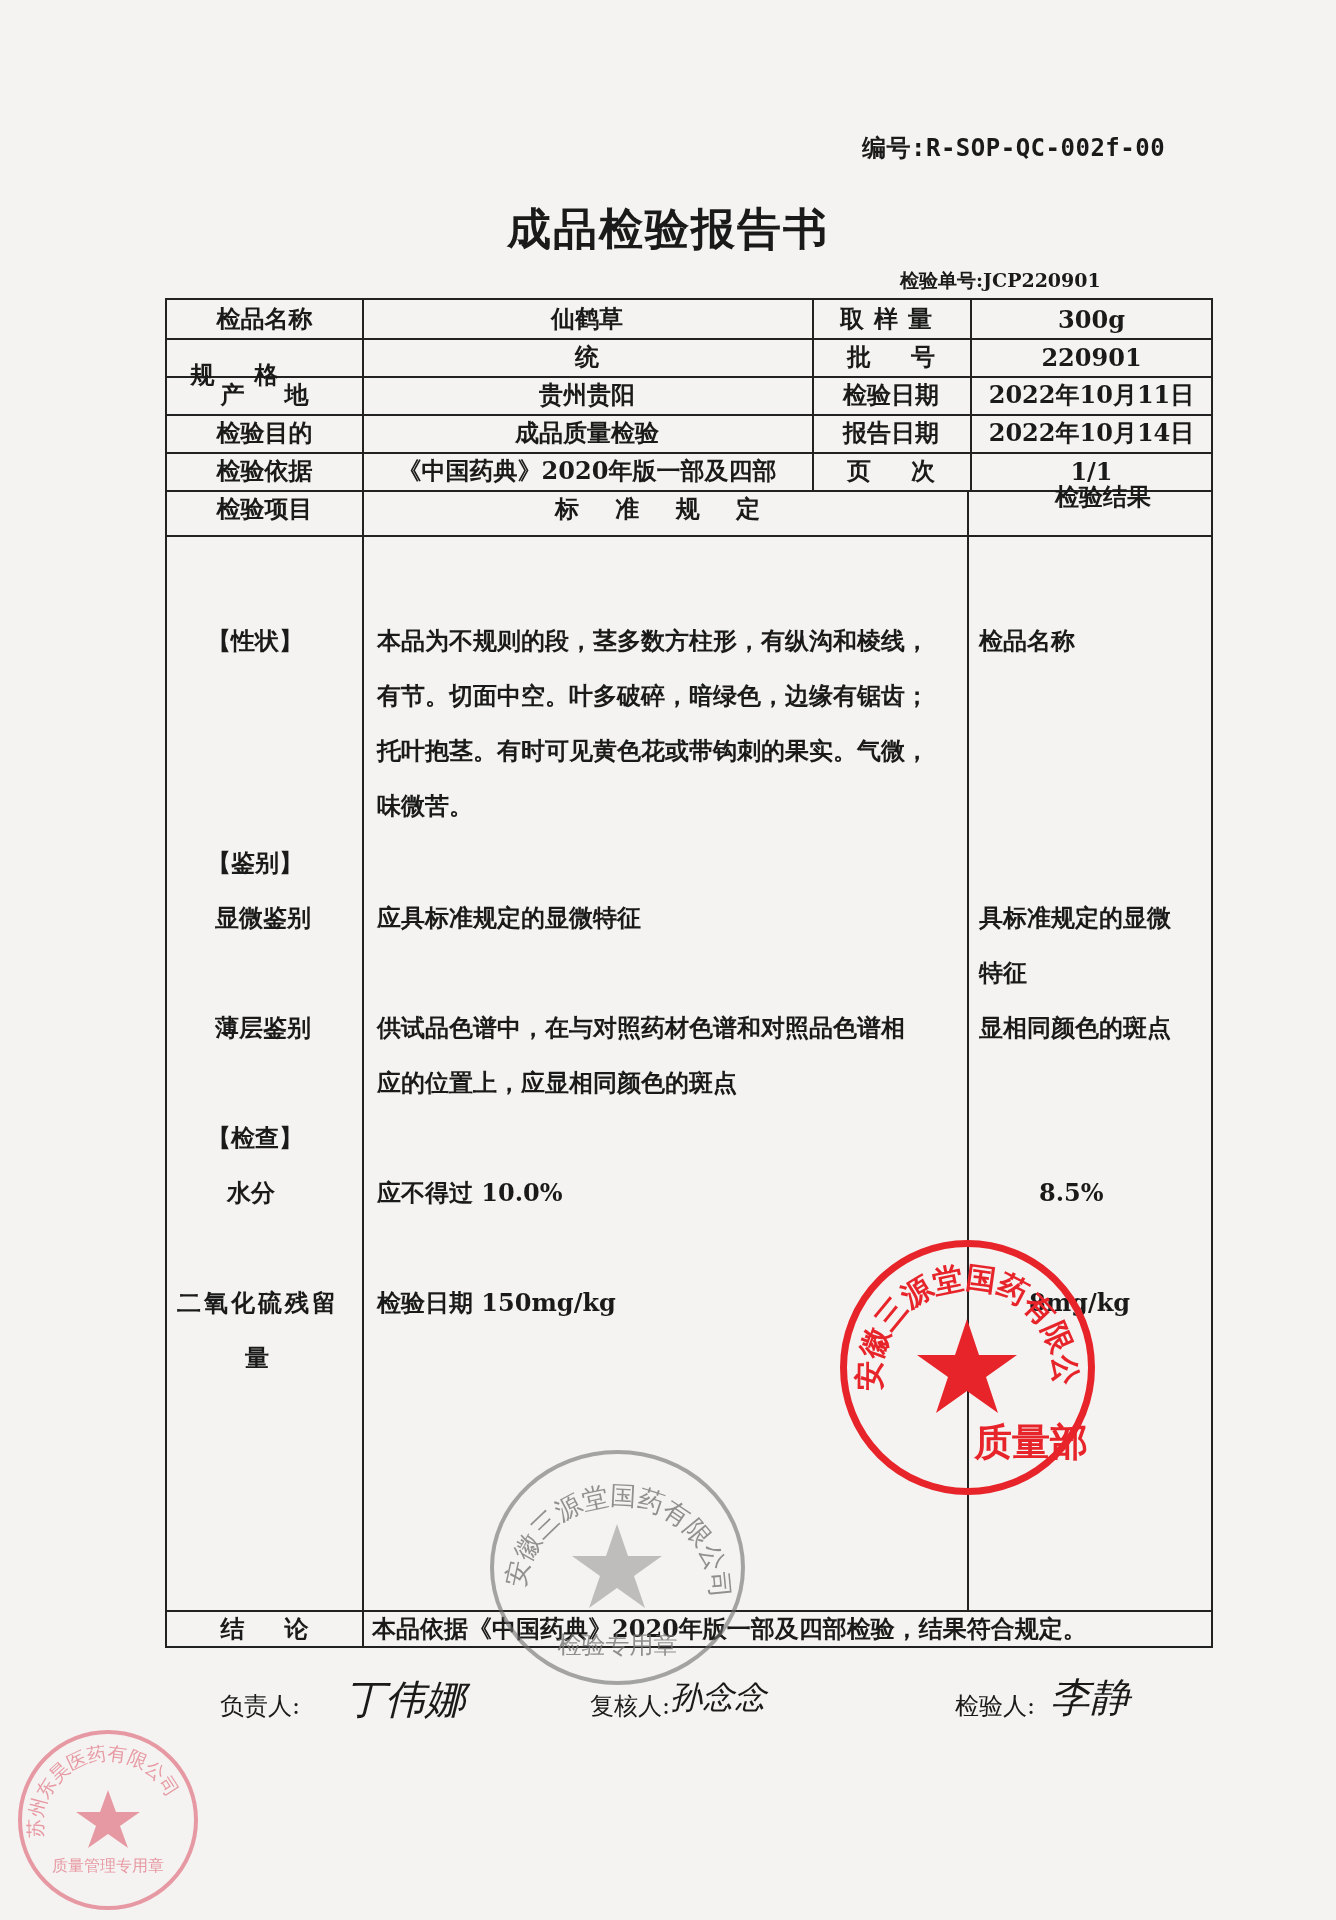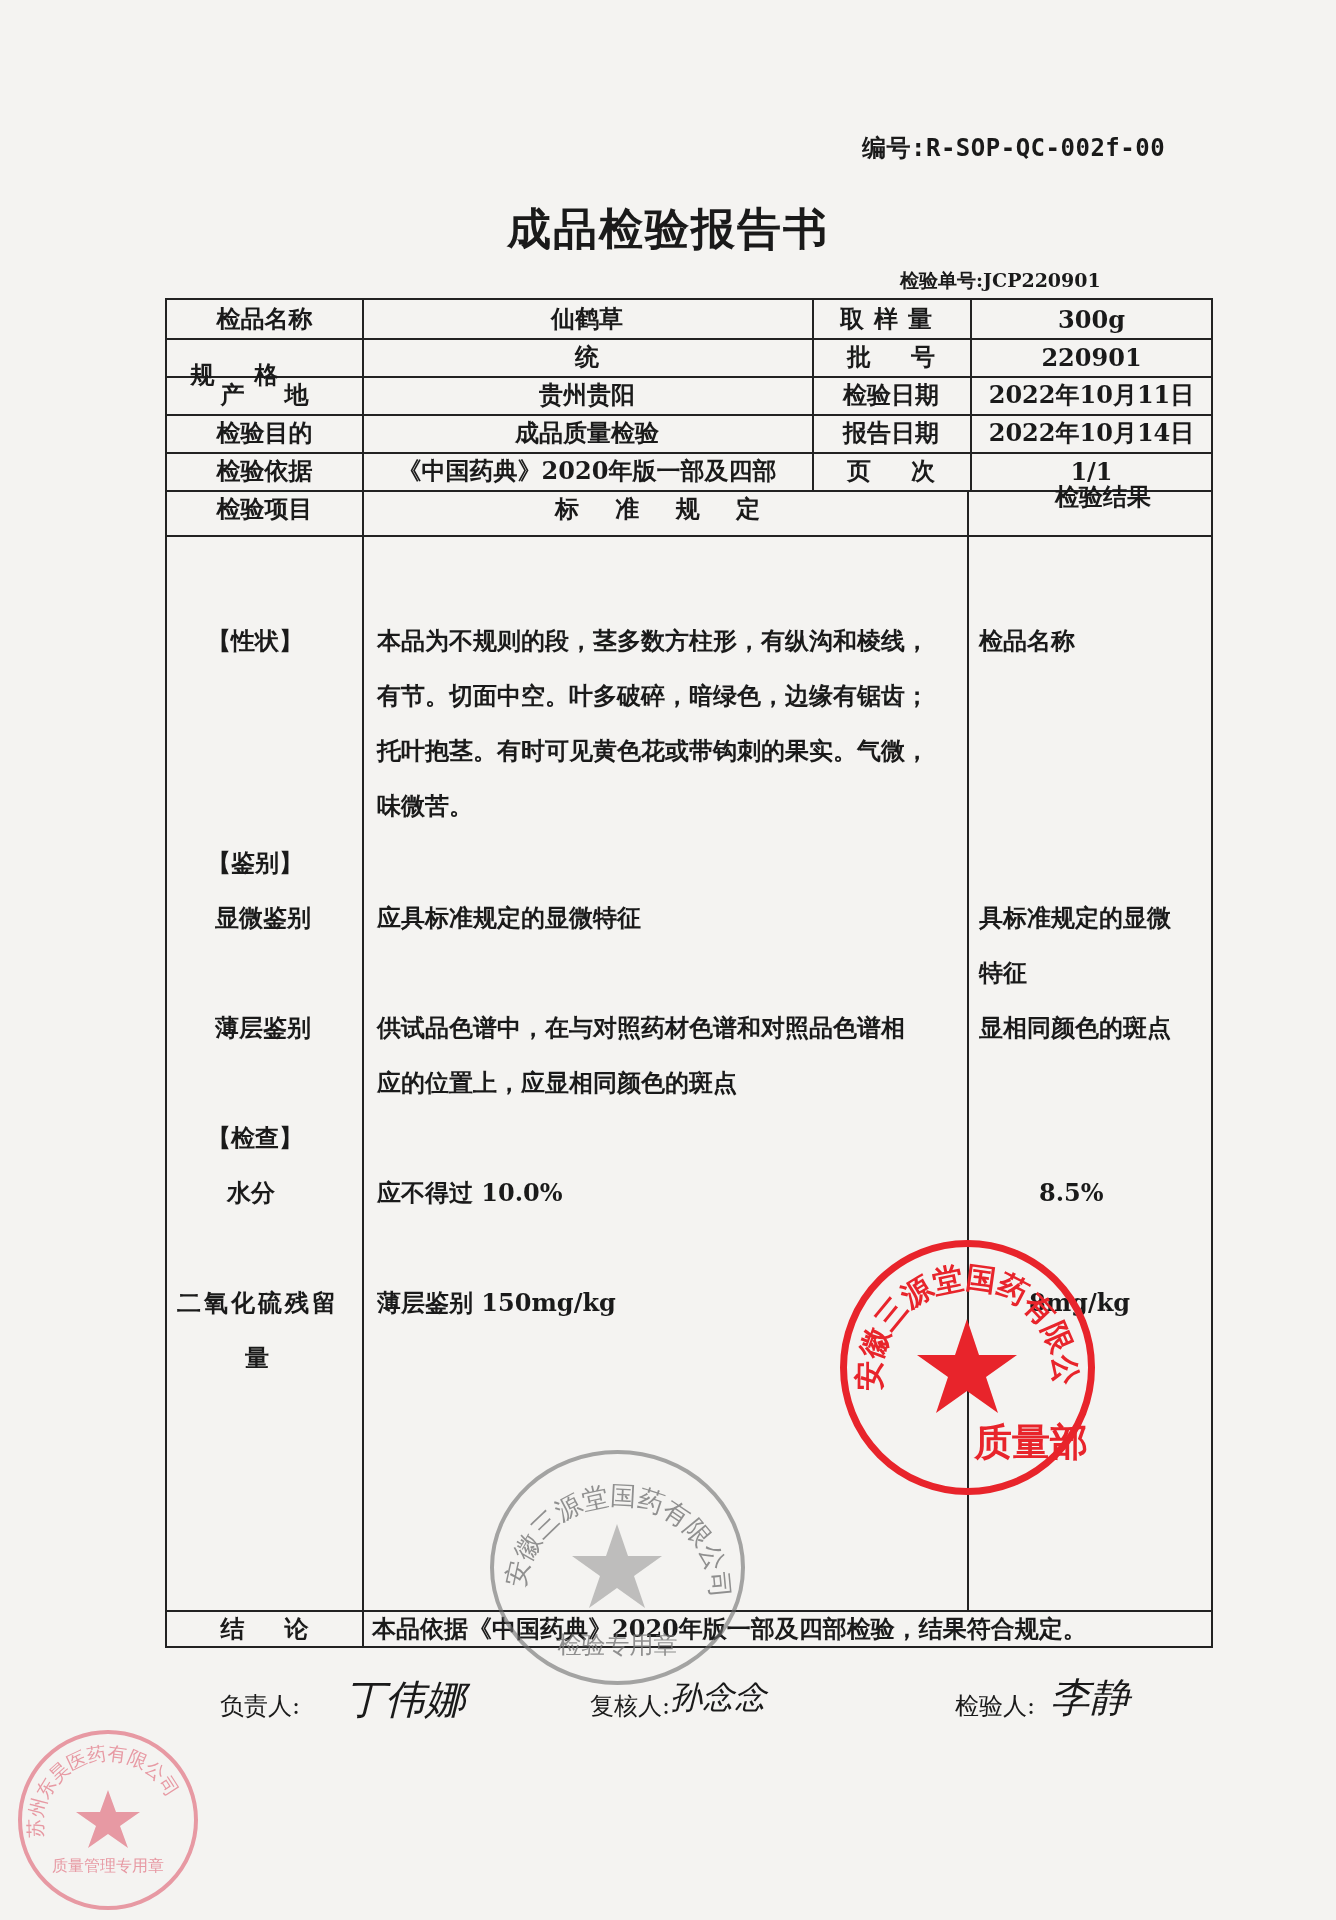--- a/index.html
+++ b/index.html
@@ -99,21 +99,21 @@
   <div class="body-text" style="left:210px;top:755px">应的位置上，应显相同颜色的斑点</div>
   <div class="body-text" style="left:812px;top:700px">显相同颜色的斑点</div>
 
   <div class="body-text" style="left:40px;top:810px">【检查】</div>
   <div class="body-text" style="left:60px;top:865px">水分</div>
   <div class="body-text" style="left:210px;top:865px">应不得过 10.0%</div>
   <div class="body-text" style="left:872px;top:865px">8.5%</div>
 
   <div class="body-text" style="left:10px;top:975px;letter-spacing:3px">二氧化硫残留</div>
   <div class="body-text" style="left:78px;top:1030px">量</div>
-  <div class="body-text" style="left:210px;top:975px">薄层鉴别 150mg/kg</div>
+  <div class="body-text" style="left:210px;top:975px">检验日期 150mg/kg</div>
   <div class="body-text" style="left:862px;top:975px">8mg/kg</div>
 
   <div class="cell" style="left:0;top:1310px;width:195px;height:38px;letter-spacing:40px;padding-left:40px">结论</div>
   <div class="cell" style="left:195px;top:1310px;width:851px;height:38px;justify-content:flex-start;padding-left:10px">本品依据《中国药典》2020年版一部及四部检验，结果符合规定。</div>
 </div>
 
 <div class="stamp" style="left:840px;top:1240px;width:255px;height:255px;border:7px solid #e8242b">
   <svg width="241" height="241" viewBox="0 0 241 241" style="position:absolute;left:0;top:0">
     <defs>
         <path id="arcA" d="M 35 150 A 88 88 0 1 1 206 150"></path>

